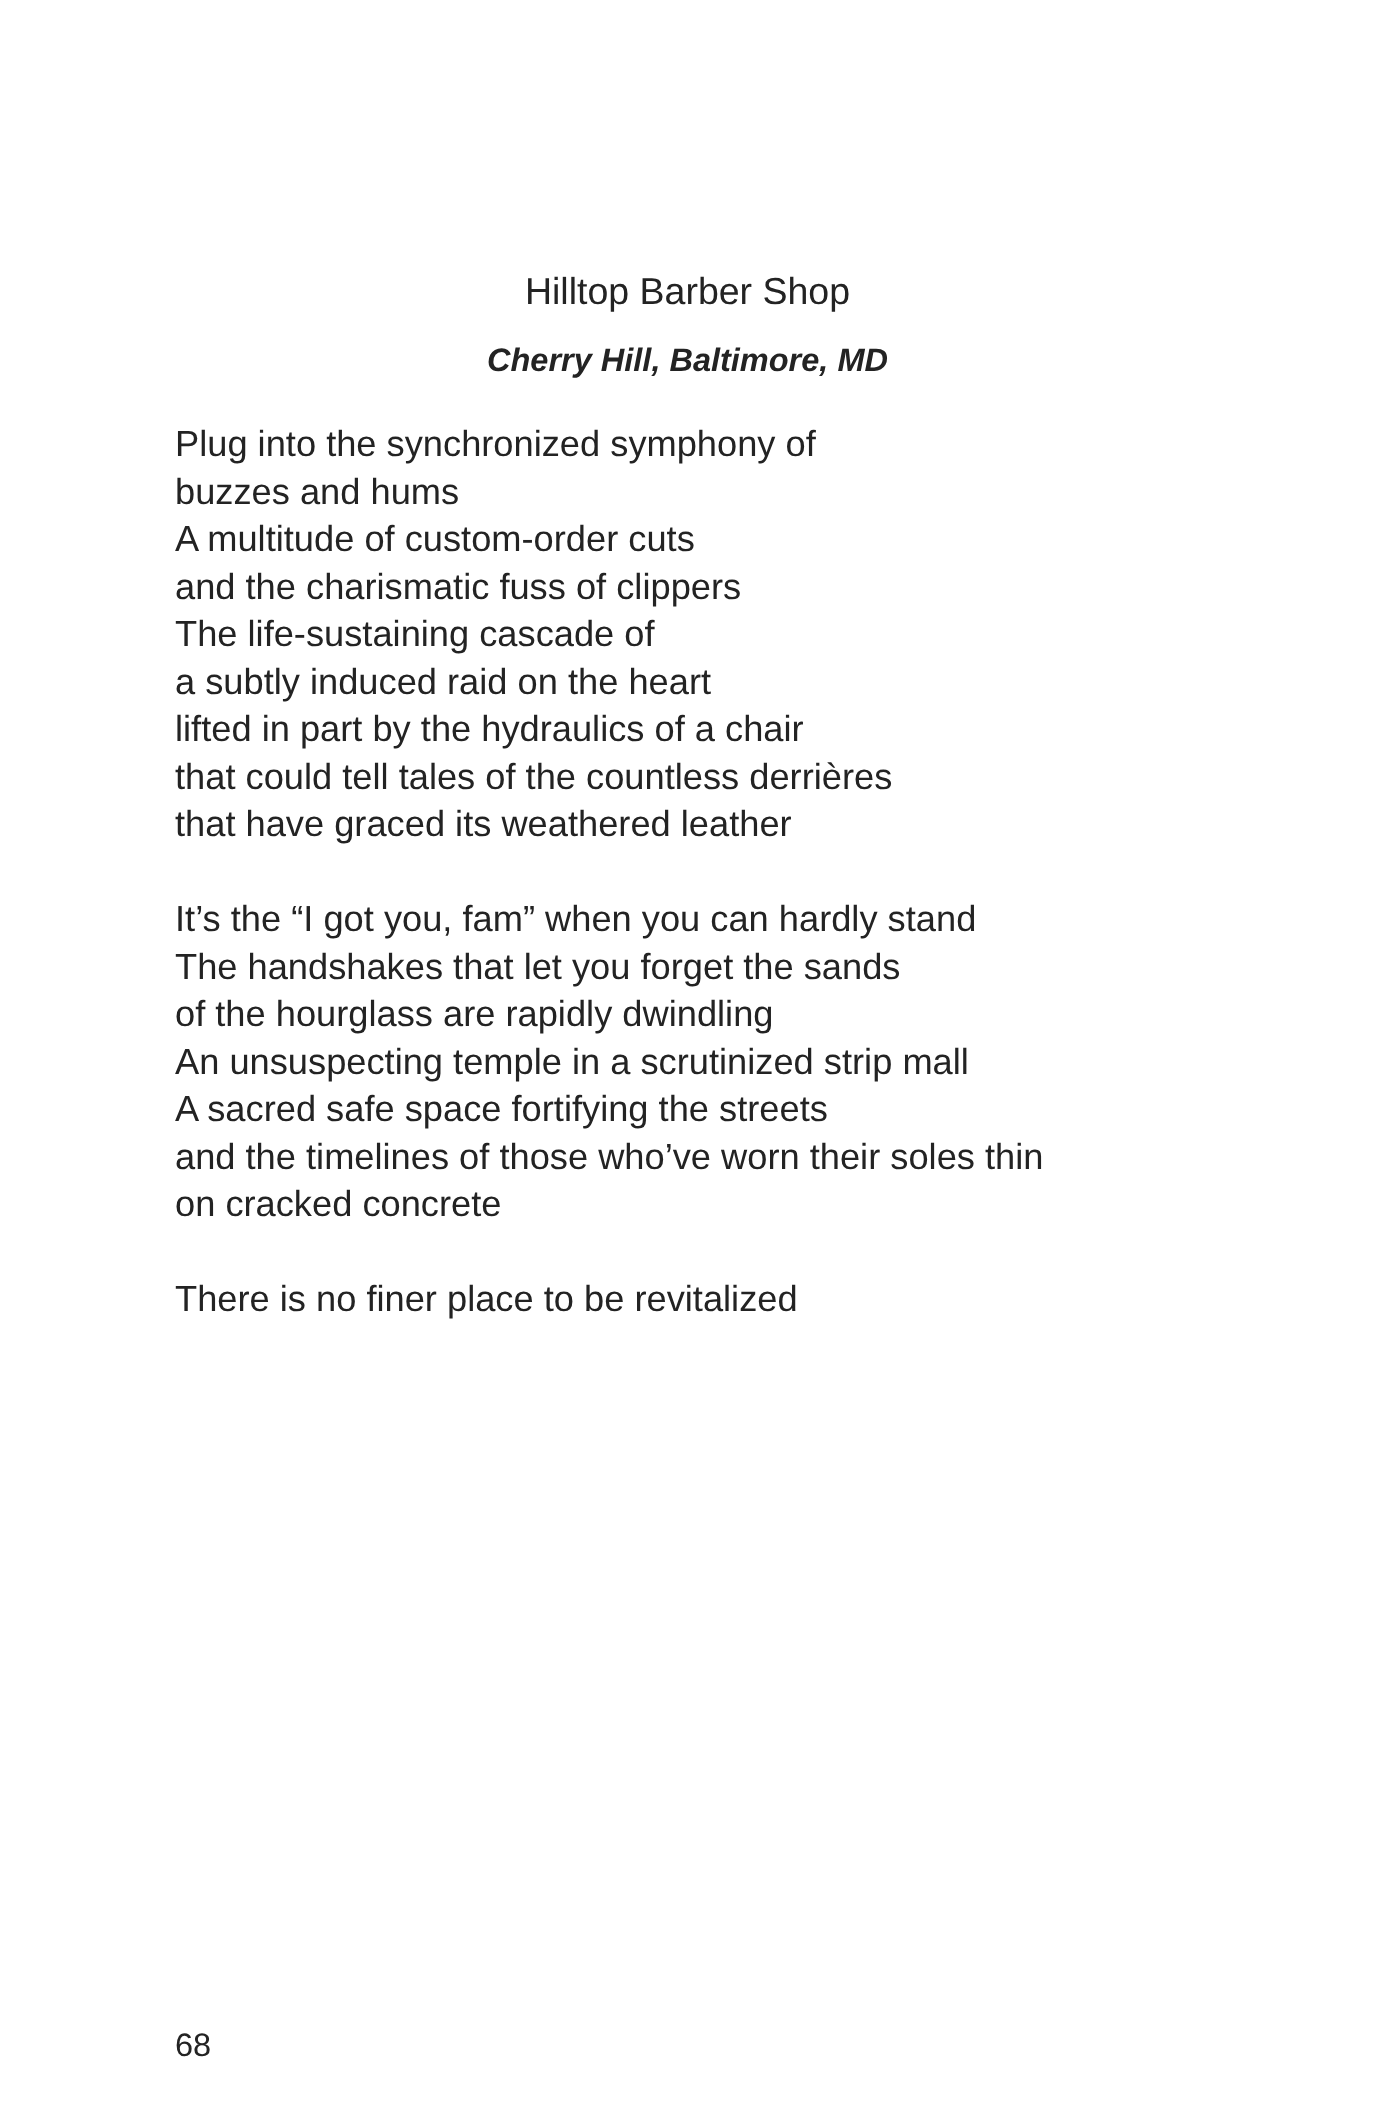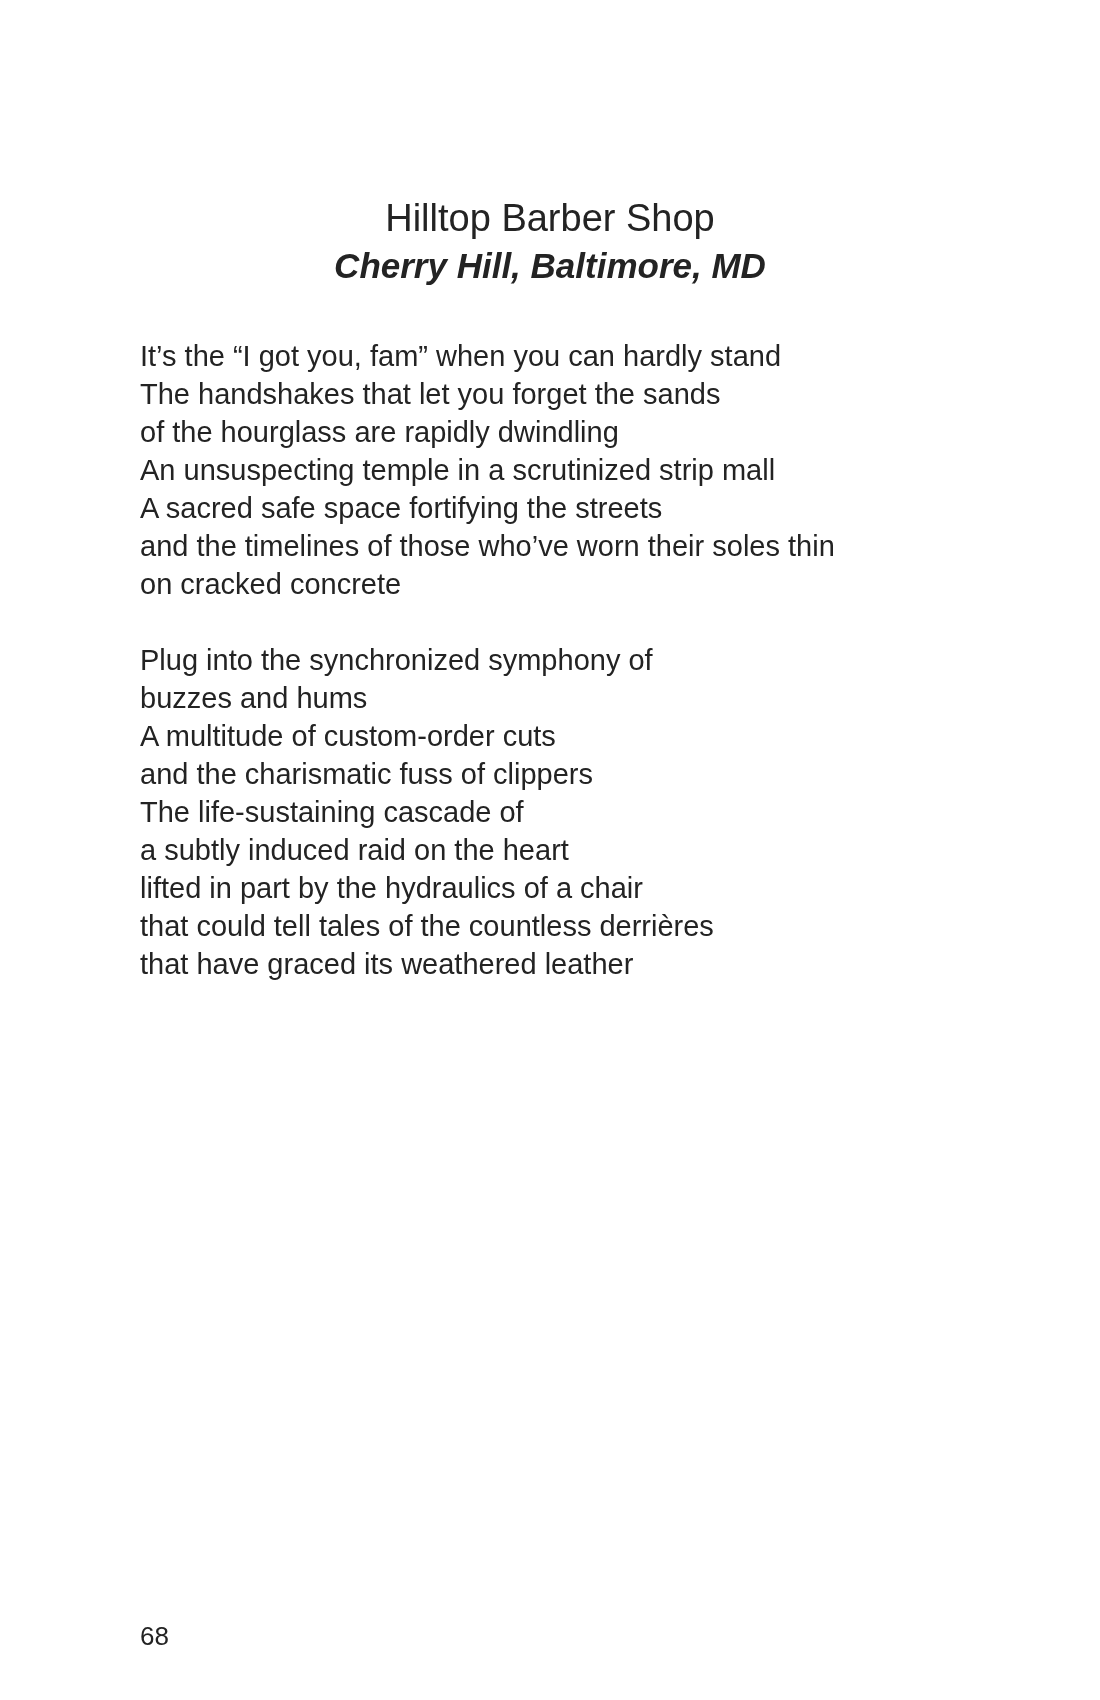--- a/index.html
+++ b/index.html
@@ -17,28 +17,28 @@
     background: #ffffff;
   }
   .title-block {
     position: absolute;
     top: 197px;
     left: 140px;
     width: 820px;
     text-align: center;
   }
   .poem-title {
-    margin: 0;
-    font-size: 38px;
+    margin: 16px;
+    font-size: 30px;
     font-weight: 400;
     line-height: 42px;
   }
   .poem-subtitle {
     margin: 9px 0 0 0;
-    font-size: 35px;
+    font-size: 26px;
     font-weight: 700;
     font-style: italic;
     line-height: 35px;
   }
   .poem {
     position: absolute;
     top: 337px;
     left: 140px;
     width: 830px;
     font-size: 29px;
@@ -61,37 +61,38 @@
 <body style="background: rgb(255, 255, 255); color: rgb(35, 35, 35);">
 
 <div class="page">
   <header class="title-block">
     <h1 class="poem-title">Hilltop Barber Shop</h1>
     <h2 class="poem-subtitle">Cherry Hill, Baltimore, MD</h2>
   </header>
 
   <main class="poem">
       <div class="stanza">
-        <div class="line">It’s the “I got you, fam” when you can hardly stand</div>
-        <div class="line">The handshakes that let you forget the sands</div>
-        <div class="line">of the hourglass are rapidly dwindling</div>
-        <div class="line">An unsuspecting temple in a scrutinized strip mall</div>
-        <div class="line">A sacred safe space fortifying the streets</div>
-        <div class="line">and the timelines of those who’ve worn their soles thin</div>
-        <div class="line">on cracked concrete</div>
-      </div>
-      <div class="stanza">
         <div class="line">Plug into the synchronized symphony of</div>
         <div class="line">buzzes and hums</div>
         <div class="line">A multitude of custom-order cuts</div>
         <div class="line">and the charismatic fuss of clippers</div>
         <div class="line">The life-sustaining cascade of</div>
         <div class="line">a subtly induced raid on the heart</div>
         <div class="line">lifted in part by the hydraulics of a chair</div>
         <div class="line">that could tell tales of the countless derrières</div>
         <div class="line">that have graced its weathered leather</div>
       </div>
       <div class="stanza">
+        <div class="line">It’s the “I got you, fam” when you can hardly stand</div>
+        <div class="line">The handshakes that let you forget the sands</div>
+        <div class="line">of the hourglass are rapidly dwindling</div>
+        <div class="line">An unsuspecting temple in a scrutinized strip mall</div>
+        <div class="line">A sacred safe space fortifying the streets</div>
+        <div class="line">and the timelines of those who’ve worn their soles thin</div>
+        <div class="line">on cracked concrete</div>
+      </div>
+      <div class="stanza">
+        <div class="line">There is no finer place to be revitalized</div>
       </div>
     </main>
 
   <footer class="page-number">68</footer>
 </div>
 
 </body></html>

